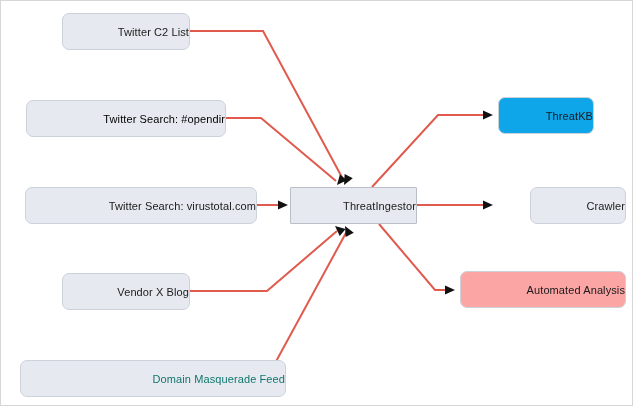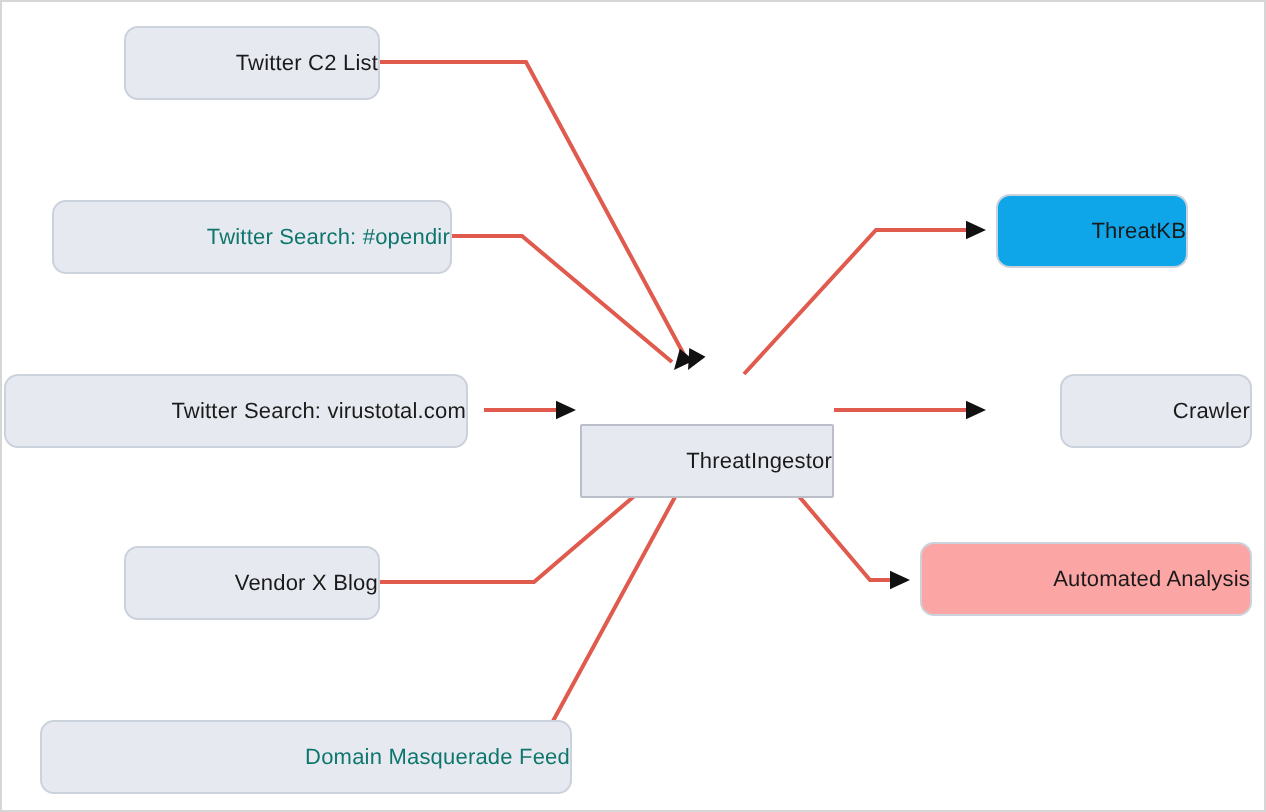--- a/index.html
+++ b/index.html
@@ -41,21 +41,20 @@
     font-size: 11px;
     font-family: "Liberation Sans", sans-serif;
     letter-spacing: 0.1px;
     white-space: nowrap;
     z-index: 2;
   }
   .node.square {
     border-radius: 1px;
     border: 1px solid #b9bec8;
     background: #e4e8ee;
-    margin-top: 25px;
   }
   .node-label {
     pointer-events: none;
   }
 </style>
 </head>
 <body>
 
 <div id="canvas">
 
@@ -75,25 +74,25 @@
       <polyline points="416,204 486,204" fill="none" stroke="#e05a4e" stroke-width="2" stroke-linecap="butt" stroke-linejoin="miter"></polyline>
       <path d="M 0 0 L -10 -4.6 L -10 4.6 Z" fill="#111111" transform="translate(492,204) rotate(0)"></path>
       <polyline points="378,223 434,289 449,289" fill="none" stroke="#e05a4e" stroke-width="2" stroke-linecap="butt" stroke-linejoin="miter"></polyline>
       <path d="M 0 0 L -10 -4.6 L -10 4.6 Z" fill="#111111" transform="translate(454,289) rotate(0)"></path>
     </svg>
 
   <div class="node" style="left: 61px; top: 12px; width: 128px; height: 37px; background: rgb(230, 234, 240); color: rgb(26, 26, 26);">
     <span class="node-label">Twitter C2 List</span>
   </div>
 
-  <div class="node" style="left: 25px; top: 99px; width: 200px; height: 37px; background: rgb(230, 234, 240); color: #0f766e;">
+  <div class="node" style="left: 25px; top: 99px; width: 200px; height: 37px; background: rgb(230, 234, 240); color: #000000;">
     <span class="node-label">Twitter Search: #opendir</span>
   </div>
 
-  <div class="node" style="left: 1px; top: 186px; width: 232px; height: 37px; background: rgb(230, 234, 240); color: rgb(26, 26, 26); padding-left: 12px;">
+  <div class="node" style="left: 24px; top: 186px; width: 232px; height: 37px; background: rgb(230, 234, 240); color: rgb(26, 26, 26); padding-left: 12px;">
     <span class="node-label">Twitter Search: virustotal.com</span>
   </div>
 
   <div class="node" style="left: 61px; top: 272px; width: 128px; height: 37px; background: rgb(230, 234, 240); color: rgb(26, 26, 26);">
     <span class="node-label">Vendor X Blog</span>
   </div>
 
   <div class="node" style="left: 19px; top: 359px; width: 266px; height: 37px; background: rgb(230, 234, 240); color: #0f766e;">
     <span class="node-label">Domain Masquerade Feed</span>
   </div>

